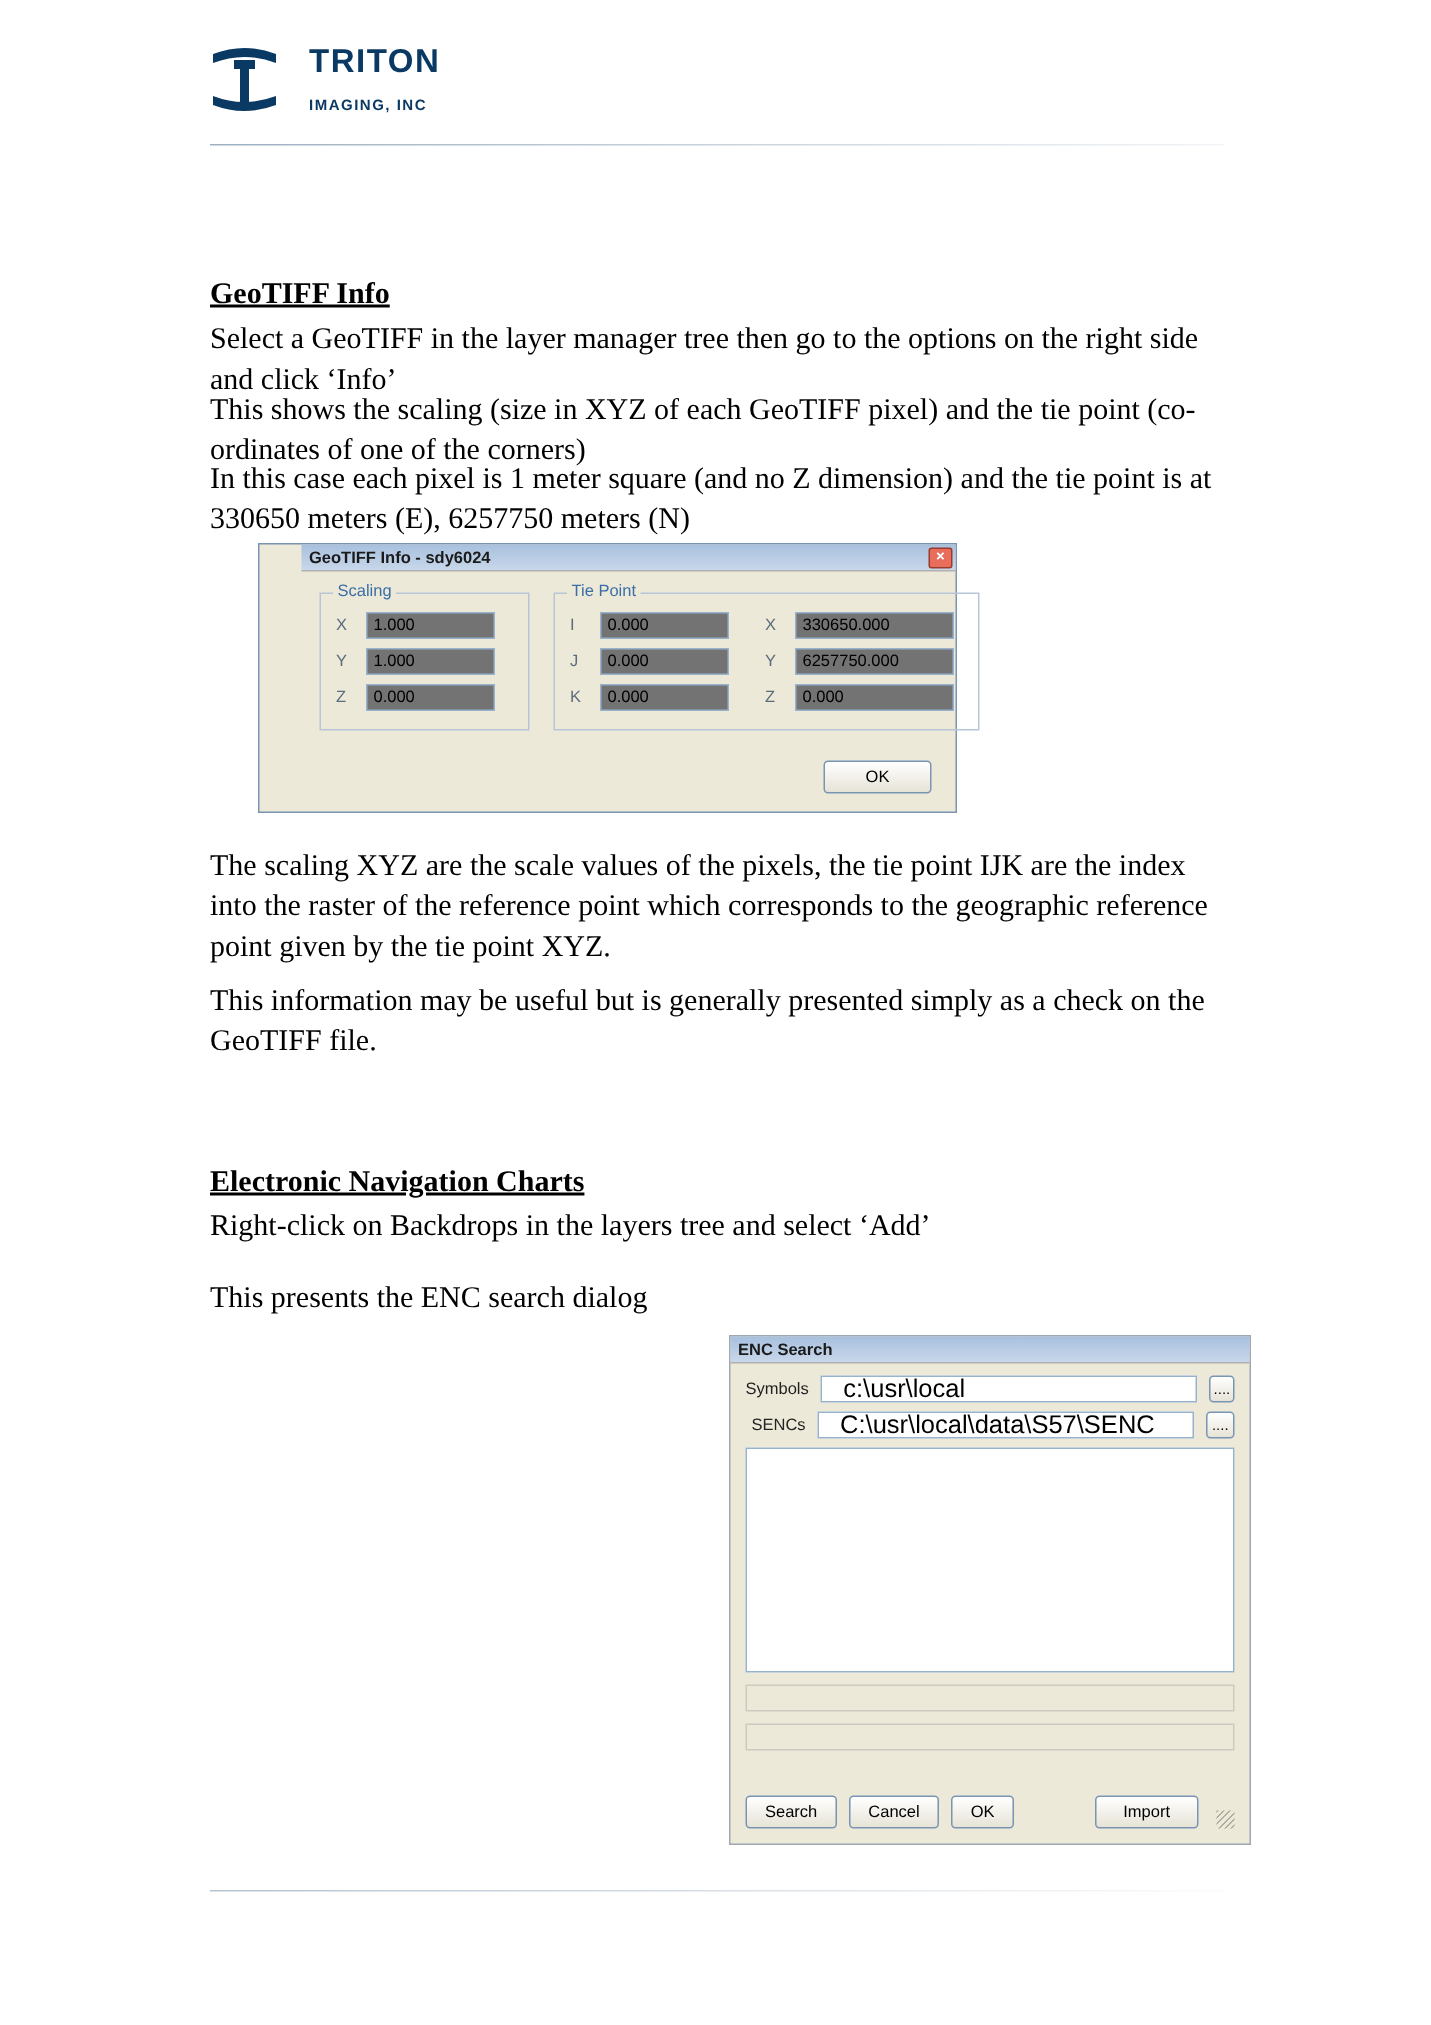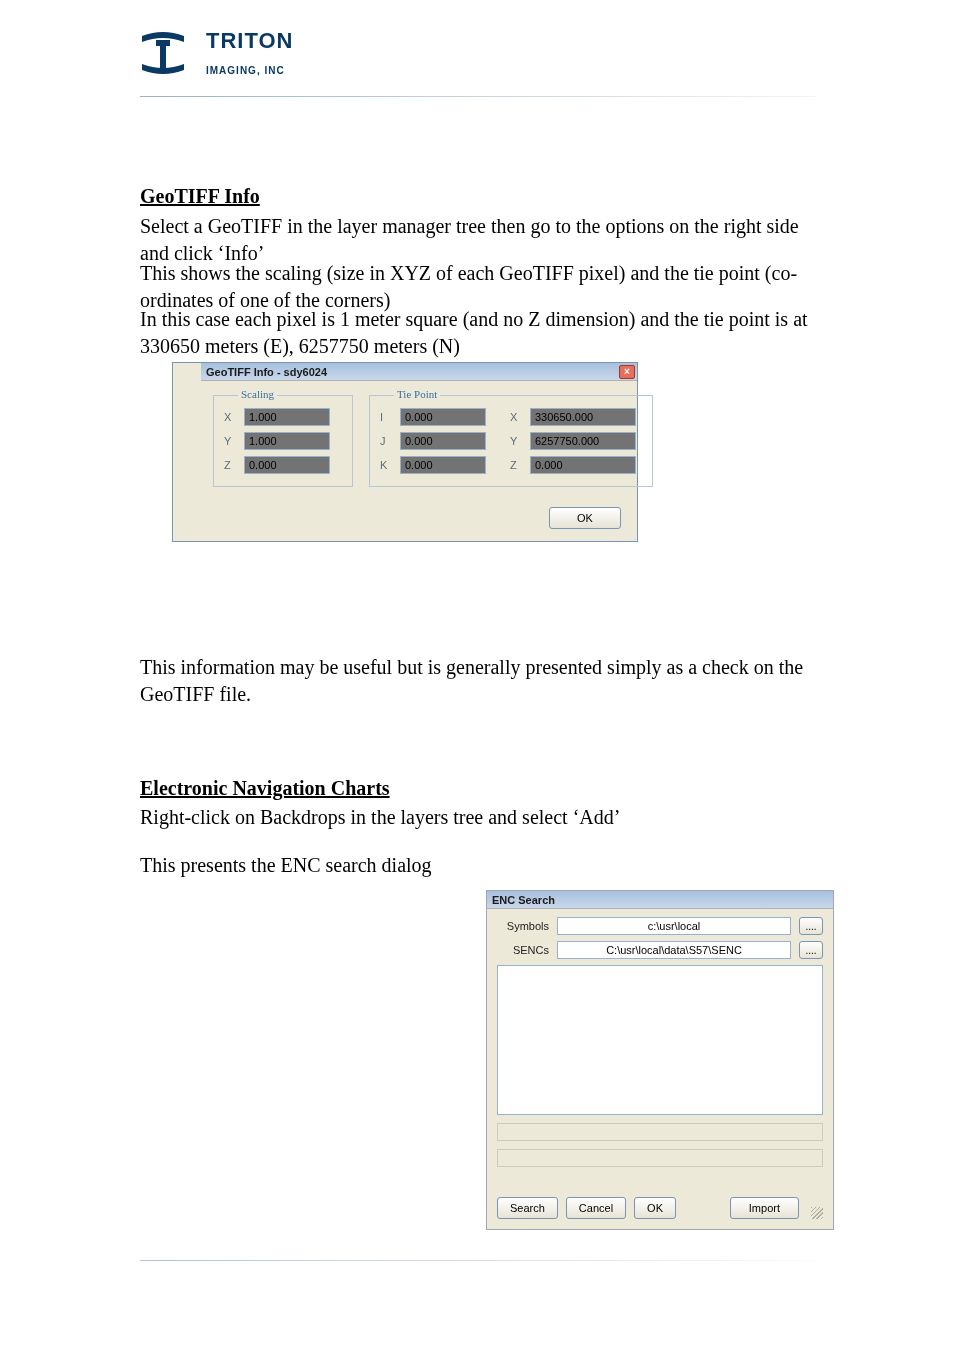--- a/index.html
+++ b/index.html
@@ -23,41 +23,41 @@
   .p2     { left: 140px; top: 260px; width: 680px; }
   .p3     { left: 140px; top: 306px; width: 680px; }
 
   
   .dlg1 { position: absolute; left: 172px; top: 362px; width: 466px; background: #ece9d8; border: 1px solid #7a95b4; font-family: Tahoma, Arial, sans-serif; font-size: 11px; padding-left: 28px; }
   .dlg1 .titlebar { height: 18px; background: linear-gradient(to bottom, #a8c0de, #c8d7ea); display: flex; align-items: center; justify-content: space-between; padding: 0 2px; border-bottom: 1px solid #b0b0b0; }
   .dlg1 .titlebar .ttl { font-weight: 700; color: #1a1a1a; padding-left: 3px; }
   .dlg1 .titlebar .close { width: 16px; height: 14px; background: #e86d5b; border: 1px solid #9a3b2e; color: #fff; display: flex; align-items: center; justify-content: center; font-weight: 700; font-size: 10px; line-height: 1; border-radius: 2px; cursor: pointer; }
   .dlg1 .body { position: relative; height: 160px; }
   .grp { position: absolute; border: 1px solid #b7c6d7; }
-  .grp .legend { position: absolute; top: -8px; left: 8px; background: #ece9d8; padding: 0 3px; color: #3b6ea5; font-family: Liberation Serif, serif; margin-left: 16px; }
+  .grp .legend { position: absolute; top: -8px; left: 8px; background: #ece9d8; padding: 0 3px; color: #3b6ea5; font-family: Liberation Sans, sans-serif; }
   .row { position: absolute; display: flex; align-items: center; gap: 8px; }
   .row .lab { width: 12px; color: #5b6c7d; }
   .row .fld { width: 86px; height: 18px; border: 1px solid #98b2cd; background: #737373; padding: 0 4px; font-size: 11px; color: #000; }
   .okbtn { position: absolute; right: 16px; bottom: 12px; width: 72px; height: 22px; border: 1px solid #7a95b4; background: linear-gradient(to bottom, #fff, #e6e3d6); border-radius: 3px; font-family: Tahoma, Arial, sans-serif; font-size: 11px; cursor: pointer; }
 
   .p4 { left: 140px; top: 564px; width: 680px; }
   .p5 { left: 140px; top: 654px; width: 680px; }
 
   .h-enc { left: 140px; top: 775px; font-weight: 700; text-decoration: underline; }
   .p6 { left: 140px; top: 804px; width: 680px; }
   .p7 { left: 140px; top: 852px; width: 680px; }
 
   
   .dlg2 { position: absolute; left: 486px; top: 890px; width: 348px; background: #ece9d8; border: 1px solid #9fa7b3; font-family: Tahoma, Arial, sans-serif; font-size: 11px; }
   .dlg2 .titlebar { height: 18px; background: linear-gradient(to bottom, #a8c0de, #c8d7ea); border-bottom: 1px solid #b0b0b0; display: flex; align-items: center; padding-left: 5px; }
   .dlg2 .titlebar .ttl { font-weight: 700; color: #1a1a1a; }
   .dlg2 .body2 { padding: 8px 10px 10px 10px; }
   .dlg2 .frow { display: flex; align-items: center; gap: 8px; margin-bottom: 6px; }
   .dlg2 .flabel { width: 52px; text-align: right; color: #222; }
-  .dlg2 .finput { flex: 1; height: 18px; border: 1px solid #98b2cd; background: #fff; padding: 0 4px; font-size: 11px; text-align: center; }
+  .dlg2 .finput { flex: 1; height: 18px; border: 1px solid #98b2cd; background: #fff; padding: 0 14px; font-size: 17px; }
   .dlg2 .fbtn { width: 24px; height: 18px; border: 1px solid #7a95b4; background: linear-gradient(to bottom,#fff,#e6e3d6); border-radius: 3px; font-size: 10px; cursor: pointer; }
   .dlg2 .list { margin-top: 6px; height: 150px; border: 1px solid #98b2cd; background: #fff; }
   .dlg2 .ro { margin-top: 8px; height: 18px; border: 1px solid #cfcabf; background: #ece9d8; }
   .btnrow { margin-top: 30px; display: flex; gap: 8px; align-items: flex-start; }
   .btnrow .b { height: 22px; border: 1px solid #7a95b4; background: linear-gradient(to bottom,#fff,#e6e3d6); border-radius: 3px; font-size: 11px; padding: 0 12px; cursor: pointer; }
   .btnrow .spacer { flex: 1; }
   .resize-grip { width: 12px; height: 12px; align-self: flex-end; margin-left: 4px; background: repeating-linear-gradient(135deg,#b0aca0 0 1px, transparent 1px 3px); }
 
   .hr-bottom { position: absolute; left: 140px; top: 1260px; width: 676px; height: 1px; background: linear-gradient(to right, rgba(10,58,99,0.3), rgba(10,58,99,0.02)); }
 </style>
@@ -136,20 +136,21 @@
         <div class="row" style="left:140px; top:60px;">
           <span class="lab">Z</span>
           <input class="fld" style="width: 106px;" value="0.000">
         </div>
       </div>
 
       <button class="okbtn">OK</button>
     </div>
   </div>
 
+  <div class="body-text p4">The scaling XYZ are the scale values of the pixels, the tie point IJK are the index into the raster of the reference point which corresponds to the geographic reference point given by the tie point XYZ.</div>
   <div class="body-text p5">This information may be useful but is generally presented simply as a check on the GeoTIFF file.</div>
 
   <div class="body-text h-enc">Electronic Navigation Charts</div>
   <div class="body-text p6">Right-click on Backdrops in the layers tree  and select ‘Add’</div>
   <div class="body-text p7">This presents the ENC search dialog</div>
 
   <div class="dlg2">
     <div class="titlebar">
       <span class="ttl">ENC Search</span>
     </div>

